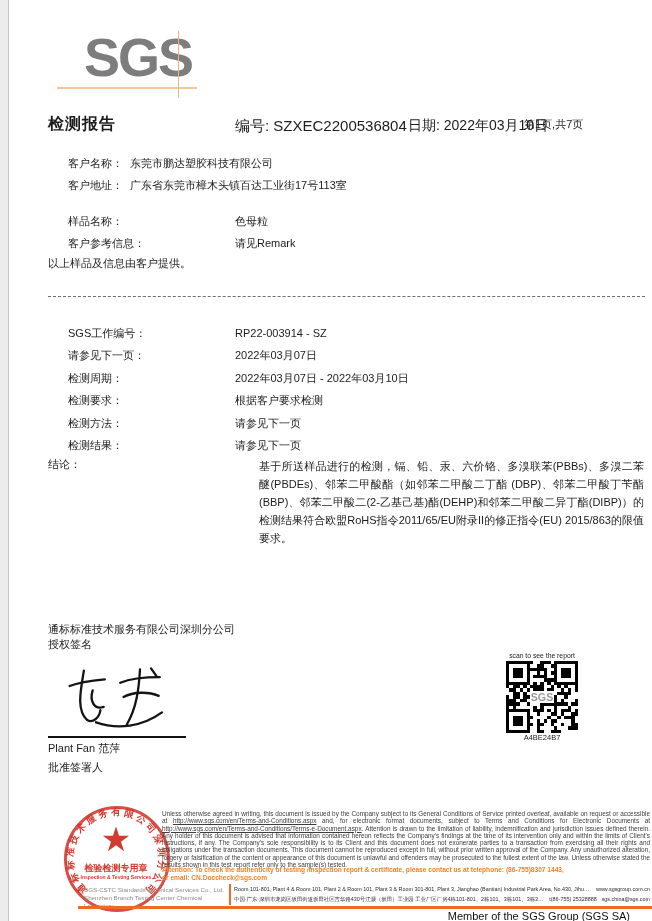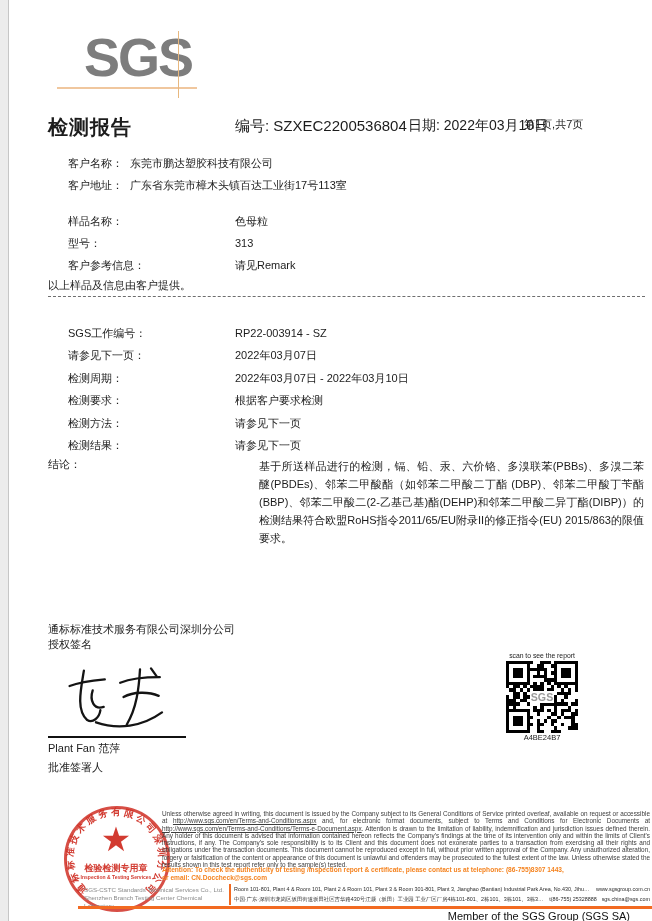--- a/index.html
+++ b/index.html
@@ -8,21 +8,21 @@
   .scan-edge{position:absolute;left:0;top:0;width:8px;height:100%;background:#ececec;border-right:1px solid #c6c6c6;}
 
   
   .logo-text{position:absolute;left:84px;top:30px;font-size:54px;font-weight:bold;color:#7d7d7d;
              letter-spacing:-2px;line-height:1;font-family:"Liberation Sans","DejaVu Sans",sans-serif;}
   .logo-hline{position:absolute;left:57px;top:87px;width:140px;height:2px;background:#f0c79e;}
   .logo-vline{position:absolute;left:178px;top:31px;width:1px;height:67px;background:#e8b87f;}
 
   
   .title-row{position:absolute;left:0;top:114px;width:100%;height:20px;}
-  .doc-title{position:absolute;left:48px;top:0;font-size:20px;font-weight:bold;letter-spacing:1px;}
+  .doc-title{position:absolute;left:48px;top:0;font-size:16px;font-weight:bold;letter-spacing:1px;}
   .t-no{position:absolute;left:235px;top:3px;font-size:15px;}
   .t-date{position:absolute;left:408px;top:3px;font-size:14px;}
   .t-page{position:absolute;left:524px;top:3px;font-size:11px;}
 
   .row{position:relative;display:flex;font-size:11px;line-height:22px;margin-left:20px;}
   .lbl{flex:none;}
   .w1{width:62px;}
   .w2{width:167px;}
   .block-client{position:absolute;left:48px;top:152px;width:596px;}
   .block-sample{position:absolute;left:48px;top:210px;width:596px;}
@@ -101,24 +101,20 @@
     <div class="row">
       <span class="lbl w1">客户地址：</span>
       <span class="val">广东省东莞市樟木头镇百达工业街17号113室</span>
     </div>
   </div>
 
   <div class="block-sample">
     <div class="row">
       <span class="lbl w2">样品名称：</span>
       <span class="val">色母粒</span>
-    </div>
-    <div class="row">
-      <span class="lbl w2">型号：</span>
-      <span class="val">313</span>
     </div>
     <div class="row">
       <span class="lbl w2">客户参考信息：</span>
       <span class="val">请见Remark</span>
     </div>
     <div class="note-row">以上样品及信息由客户提供。</div>
   </div>
 
   <div class="dash-sep"></div>
 

